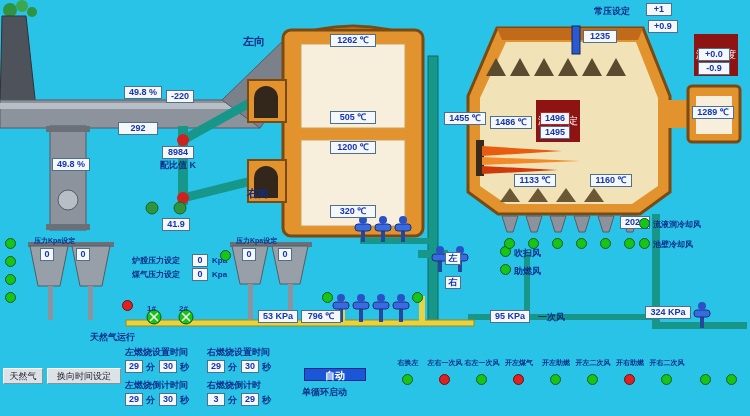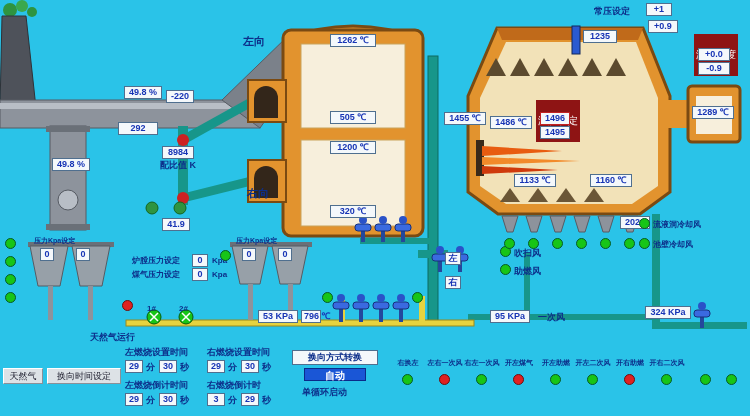--- a/index.html
+++ b/index.html
@@ -236,39 +236,38 @@
 <div class="dot green" style="left:500px;top:246px"></div>
 <div class="lb" style="left:514px;top:248px">吹扫风</div>
 <div class="dot green" style="left:500px;top:264px"></div>
 <div class="lb" style="left:514px;top:266px">助燃风</div>
 <div class="vb" style="left:445px;top:252px;width:16px">左</div>
 <div class="vb" style="left:445px;top:276px;width:16px">右</div>
 <div class="vb" style="left:490px;top:310px;width:40px">95 KPa</div>
 <div class="lb" style="left:538px;top:312px">一次风</div>
 
 <div class="vb" style="left:258px;top:310px;width:40px">53 KPa</div>
-<div class="vb" style="left:301px;top:310px;width:20px">796 ℃</div>
+<div class="vb" style="left:301px;top:310px;width:40px">796 ℃</div>
 <div class="lb" style="left:90px;top:332px">天然气运行</div>
 <div class="gbtn" style="left:3px;top:368px;width:40px;height:16px">天然气</div>
 
 <div class="lb lb7" style="left:34px;top:236px">压力Kpa设定</div>
 <div class="lb lb7" style="left:236px;top:236px">压力Kpa设定</div>
 <div class="vb" style="left:40px;top:248px;width:14px">0</div>
 <div class="vb" style="left:76px;top:248px;width:14px">0</div>
 <div class="vb" style="left:242px;top:248px;width:14px">0</div>
 <div class="vb" style="left:278px;top:248px;width:14px">0</div>
 <div class="lb lb8" style="left:132px;top:256px">炉膛压力设定</div>
 <div class="vb" style="left:192px;top:254px;width:16px">0</div>
 <div class="lb lb8" style="left:212px;top:256px">Kpa</div>
 <div class="lb lb8" style="left:132px;top:270px">煤气压力设定</div>
 <div class="vb" style="left:192px;top:268px;width:16px">0</div>
 <div class="lb lb8" style="left:212px;top:270px">Kpa</div>
 
 <div class="gbtn" style="left:47px;top:368px;width:74px;height:16px">换向时间设定</div>
-<div class="wbtn" style="left:292px;top:350px;width:86px;height:15px">换向方式转换</div>
 <div class="auto" style="left:304px;top:368px;width:62px;height:13px">自动</div>
 <div class="lb" style="left:302px;top:387px">单循环启动</div>
 
 <div class="lb" style="left:125px;top:347px">左燃烧设置时间</div>
 <div class="vb" style="left:125px;top:360px;width:18px">29</div>
 <div class="lb" style="left:146px;top:362px">分</div>
 <div class="vb" style="left:159px;top:360px;width:18px">30</div>
 <div class="lb" style="left:180px;top:362px">秒</div>
 
 <div class="lb" style="left:207px;top:347px">右燃烧设置时间</div>

